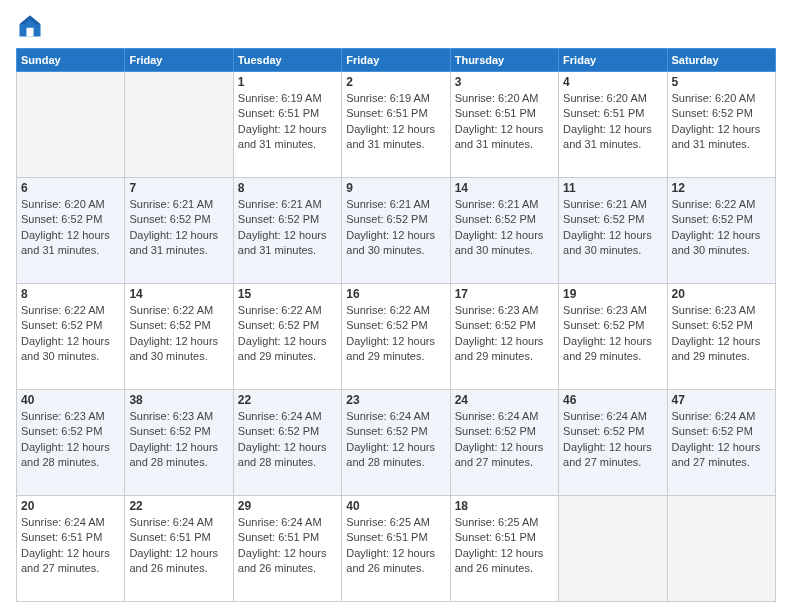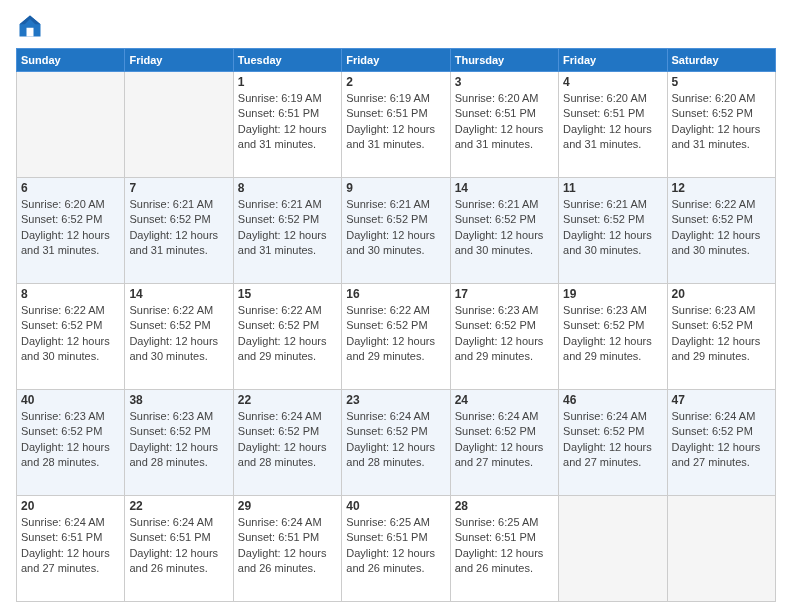--- a/index.html
+++ b/index.html
@@ -318,21 +318,21 @@
 Sunset: 6:51 PM
 Daylight: 12 hours and 26 minutes.</div>
           </td>
           <td>
             <span class="day-number">40</span>
             <div class="day-detail" style="white-space: pre-line;">Sunrise: 6:25 AM
 Sunset: 6:51 PM
 Daylight: 12 hours and 26 minutes.</div>
           </td>
           <td>
-            <span class="day-number">28</span>
+            <span class="day-number">18</span>
             <div class="day-detail" style="white-space: pre-line;">Sunrise: 6:25 AM
 Sunset: 6:51 PM
 Daylight: 12 hours and 26 minutes.</div>
           </td>
           <td class="empty"></td>
           <td class="empty"></td>
         </tr>
       </tbody>
   </table>
 </div>

